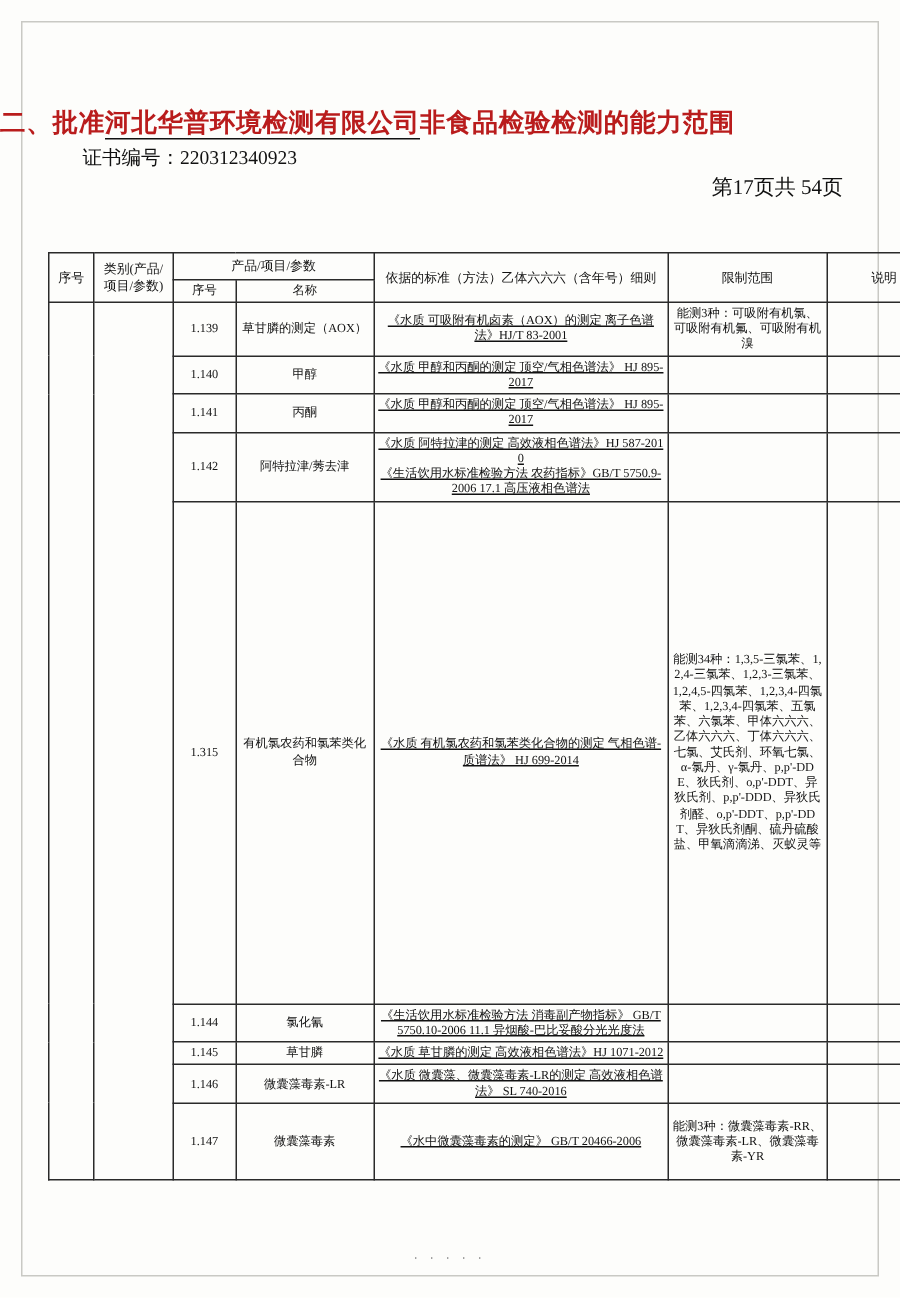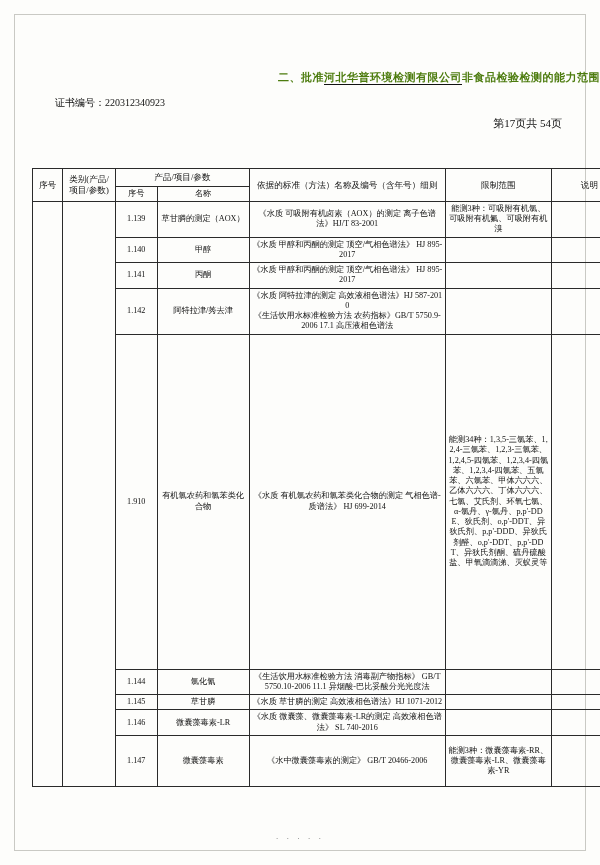--- a/index.html
+++ b/index.html
@@ -21,38 +21,38 @@
   .scanframe{
     position:absolute;
     left:14px;top:14px;
     width:572px;height:837px;
     border:1px solid #c9c9c4;
     box-sizing:border-box;
   }
   .title{
     position:absolute;
     left:0;right:0;top:70px;
-    text-align:right;
-    font-size:11px;
+    text-align:left;
+    font-size:17px;
     font-weight:bold;
     letter-spacing:0.5px;
-    color:#4d7c0f;
+    color:#b91c1c;
   }
   .title .under{
     border-bottom:1px solid #111;
     padding-bottom:1px;
   }
   .meta{
     position:absolute;
-    font-size:10px;
+    font-size:13px;
     color:#111;
   }
   .meta-cert{left:55px;top:96px;}
   .meta-addr{left:32px;top:112px;}
-  .meta-page{right:38px;top:116px;font-size:11px;}
+  .meta-page{right:38px;top:116px;font-size:14px;}
 
   table.grid{
     position:absolute;
     left:32px;top:132px;
     width:596px;
     border-collapse:collapse;
     table-layout:fixed;
     margin-top:36px;
   }
   table.grid th,table.grid td{
@@ -72,21 +72,21 @@
   }
   .c-seq{width:26px;}
   .c-cat{width:46px;}
   .c-no{width:36px;}
   .c-name{width:80px;}
   .c-std{width:170px;}
   .c-range{width:92px;}
   .c-note{width:66px;}
 
   .hdr-sub td{font-size:8.6px;padding:3px 2px;}
-  .std-cell{text-align:center;font-size:7.9px;line-height:1.3;}
+  .std-cell{text-align:center;font-size:7.9px;line-height:1.3;text-decoration:underline;}
   .range-cell{text-align:left;font-size:7.4px;line-height:1.25;padding:2px 3px;}
   .name-cell{font-size:8.4px;line-height:1.3;}
   .footnote{
     position:absolute;
     left:0;right:0;
     bottom:22px;
     text-align:center;
     font-size:8px;
     color:#666;
     letter-spacing:3px;
@@ -117,21 +117,21 @@
         <col class="c-name">
       <col class="c-std">
         <col class="c-range">
         <col class="c-note">
     </colgroup>
     <thead>
       <tr>
         <th rowspan="2">序号</th>
         <th rowspan="2">类别(产品/项目/参数)</th>
         <th colspan="2">产品/项目/参数</th>
-        <th rowspan="2">依据的标准（方法）名称及编号（含年号）细则</th>
+        <th rowspan="2">依据的标准（方法）乙体六六六（含年号）细则</th>
         <th rowspan="2">限制范围</th>
         <th rowspan="2">说明</th>
       </tr>
       <tr class="hdr-sub">
         <td>序号</td>
         <td>名称</td>
       </tr>
     </thead>
     <tbody>
       <tr>
@@ -159,21 +159,21 @@
       </tr>
       <tr>
         <td>1.142</td>
         <td class="name-cell">阿特拉津/莠去津</td>
         <td class="std-cell" style="white-space:pre-line">《水质 阿特拉津的测定 高效液相色谱法》HJ 587-2010
 《生活饮用水标准检验方法 农药指标》GB/T 5750.9-2006 17.1 高压液相色谱法</td>
         <td class="range-cell"></td>
         <td></td>
       </tr>
       <tr>
-        <td>1.910</td>
+        <td>1.315</td>
         <td class="name-cell">有机氯农药和氯苯类化合物</td>
         <td class="std-cell">《水质 有机氯农药和氯苯类化合物的测定 气相色谱-质谱法》 HJ 699-2014</td>
         <td class="range-cell" style="height:330px">能测34种：1,3,5-三氯苯、1,2,4-三氯苯、1,2,3-三氯苯、1,2,4,5-四氯苯、1,2,3,4-四氯苯、1,2,3,4-四氯苯、五氯苯、六氯苯、甲体六六六、乙体六六六、丁体六六六、七氯、艾氏剂、环氧七氯、α-氯丹、γ-氯丹、p,p'-DDE、狄氏剂、o,p'-DDT、异狄氏剂、p,p'-DDD、异狄氏剂醛、o,p'-DDT、p,p'-DDT、异狄氏剂酮、硫丹硫酸盐、甲氧滴滴涕、灭蚁灵等</td>
         <td></td>
       </tr>
       <tr>
         <td>1.144</td>
         <td class="name-cell">氯化氰</td>
         <td class="std-cell">《生活饮用水标准检验方法 消毒副产物指标》 GB/T 5750.10-2006 11.1 异烟酸-巴比妥酸分光光度法</td>
         <td class="range-cell"></td>

